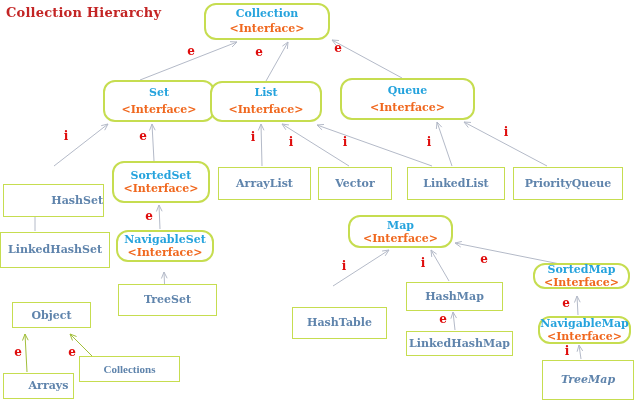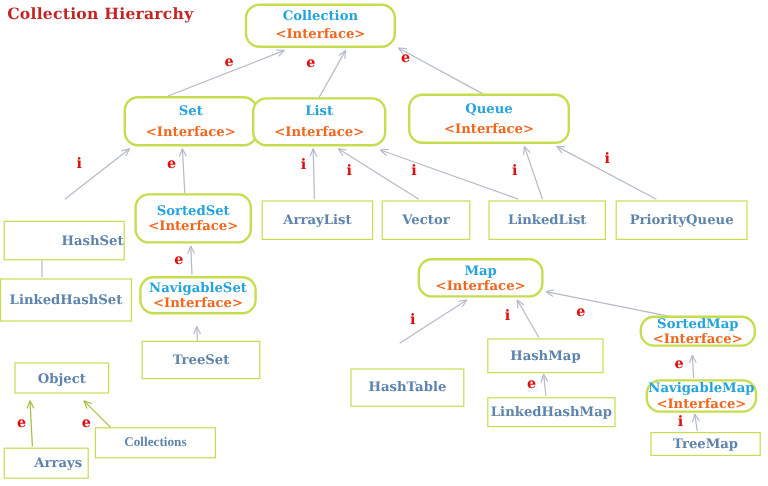--- a/index.html
+++ b/index.html
@@ -189,17 +189,17 @@
       <div class="node iface" style="left: 538px; top: 316px; width: 93px; height: 28px; line-height: 13px;">
         <div class="nm">NavigableMap</div>
         <div class="sub">&lt;Interface&gt;</div>
       </div>
       <div class="node" style="left: 3px; top: 373px; width: 71px; height: 26px; line-height: 22px; padding-left: 20px;">
         <div class="nm">Arrays</div>
       </div>
       <div class="node" style="left: 79px; top: 356px; width: 101px; height: 26px; line-height: 22px; font-family: Liberation Serif, serif;">
         <div class="nm">Collections</div>
       </div>
-      <div class="node" style="left: 542px; top: 360px; width: 92px; height: 20px; line-height: 20px;">
+      <div class="node" style="left: 542px; top: 360px; width: 92px; height: 40px; line-height: 20px; font-style: italic;">
         <div class="nm">TreeMap</div>
       </div>
     </div>
 </div>
 
 </body></html>

